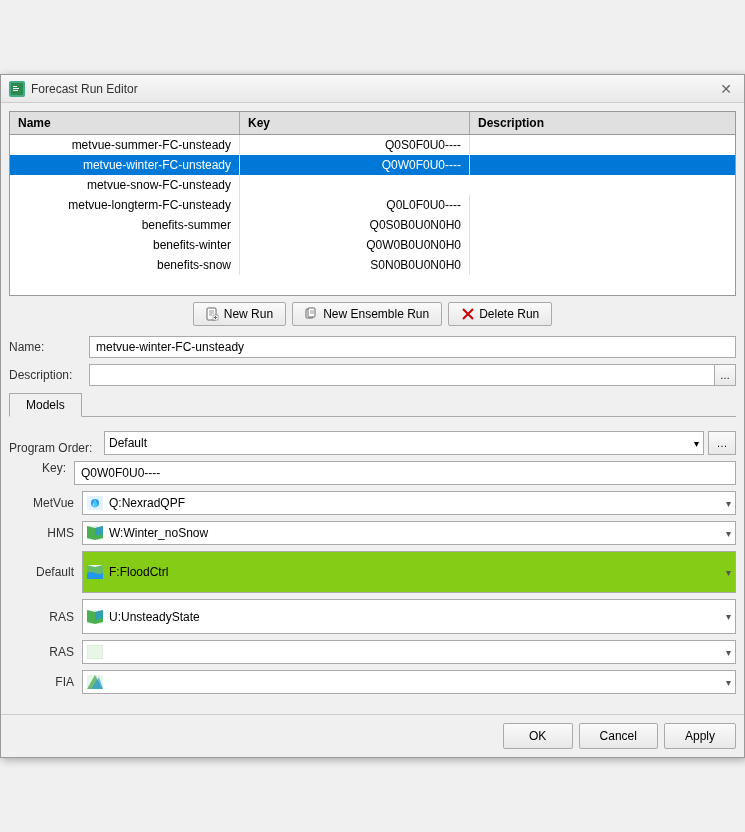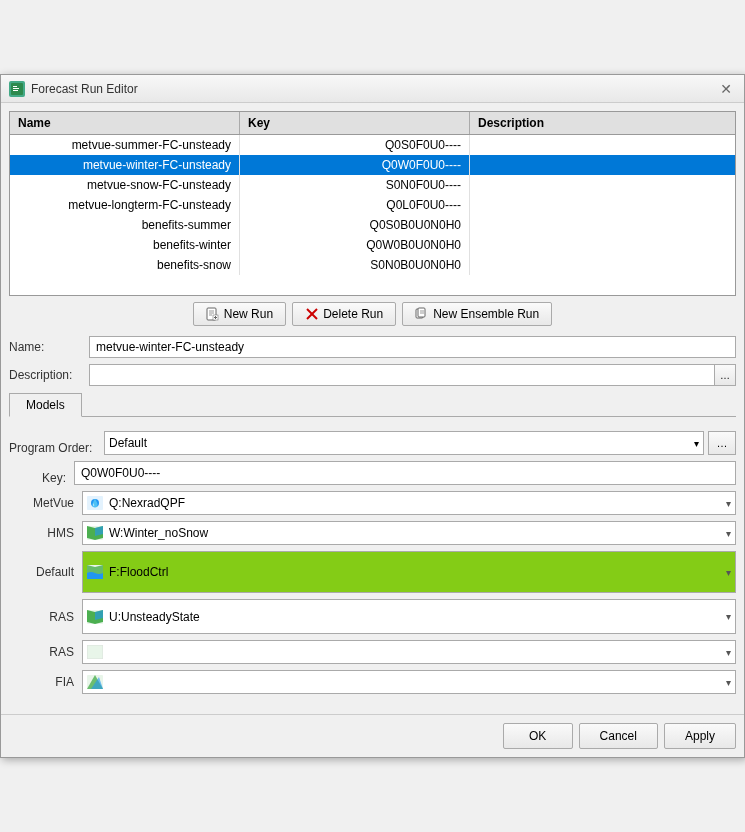--- a/index.html
+++ b/index.html
@@ -218,21 +218,21 @@
     }
     .model-icon {
       width: 18px;
       height: 16px;
       display: inline-flex;
       align-items: center;
       margin-right: 4px;
     }
     .model-key-row {
       display: flex;
-      align-items: flex-end;
+      align-items: flex-start;
       margin-bottom: 6px;
     }
     .model-key-label {
       width: 65px;
       font-size: 12px;
       color: #333;
       text-align: right;
       padding-right: 8px;
     }
     .model-key-input {
@@ -343,21 +343,20 @@
     <div class="table-cell">Q0S0F0U0----</div>
     <div class="table-cell"></div>
   </div>
           <div class="table-row selected">
     <div class="table-cell">metvue-winter-FC-unsteady</div>
     <div class="table-cell">Q0W0F0U0----</div>
     <div class="table-cell"></div>
   </div>
           <div class="table-row">
     <div class="table-cell">metvue-snow-FC-unsteady</div>
-    <div class="table-cell">S0N0F0U0----</div>
     <div class="table-cell"></div>
   </div>
           <div class="table-row">
     <div class="table-cell">metvue-longterm-FC-unsteady</div>
     <div class="table-cell">Q0L0F0U0----</div>
     <div class="table-cell"></div>
   </div>
           <div class="table-row">
     <div class="table-cell">benefits-summer</div>
     <div class="table-cell">Q0S0B0U0N0H0</div>
@@ -387,36 +386,36 @@
             <rect x="7" y="8" width="5" height="5" fill="white" stroke="#666" stroke-width="0.5"></rect>
             <line x1="9.5" y1="9" x2="9.5" y2="12" stroke="#666" stroke-width="1"></line>
             <line x1="8" y1="10.5" x2="11" y2="10.5" stroke="#666" stroke-width="1"></line>
           </svg>
         </span>
         <span>New Run</span>
       </button>
       <button class="btn">
         <span class="btn-icon">
           <svg width="14" height="14" viewBox="0 0 14 14">
-            <line x1="2" y1="2" x2="12" y2="12" stroke="#cc0000" stroke-width="2"></line>
-            <line x1="12" y1="2" x2="2" y2="12" stroke="#cc0000" stroke-width="2"></line>
-          </svg>
-        </span>
-        <span>Delete Run</span>
-      </button>
-      <button class="btn">
-        <span class="btn-icon">
-          <svg width="14" height="14" viewBox="0 0 14 14">
             <rect x="1" y="2" width="7" height="9" rx="1" fill="white" stroke="#666" stroke-width="1"></rect>
             <rect x="3" y="1" width="7" height="9" rx="1" fill="white" stroke="#666" stroke-width="1"></rect>
             <line x1="5" y1="4" x2="9" y2="4" stroke="#999" stroke-width="1"></line>
             <line x1="5" y1="6" x2="9" y2="6" stroke="#999" stroke-width="1"></line>
           </svg>
         </span>
         <span>New Ensemble Run</span>
+      </button>
+      <button class="btn">
+        <span class="btn-icon">
+          <svg width="14" height="14" viewBox="0 0 14 14">
+            <line x1="2" y1="2" x2="12" y2="12" stroke="#cc0000" stroke-width="2"></line>
+            <line x1="12" y1="2" x2="2" y2="12" stroke="#cc0000" stroke-width="2"></line>
+          </svg>
+        </span>
+        <span>Delete Run</span>
       </button>
     </div>
 
     <div class="form-row">
       <span class="form-label">Name:</span>
       <input class="form-input" type="text" id="name-input" value="metvue-winter-FC-unsteady" style="">
     </div>
 
     <div class="form-row">
       <span class="form-label">Description:</span>

